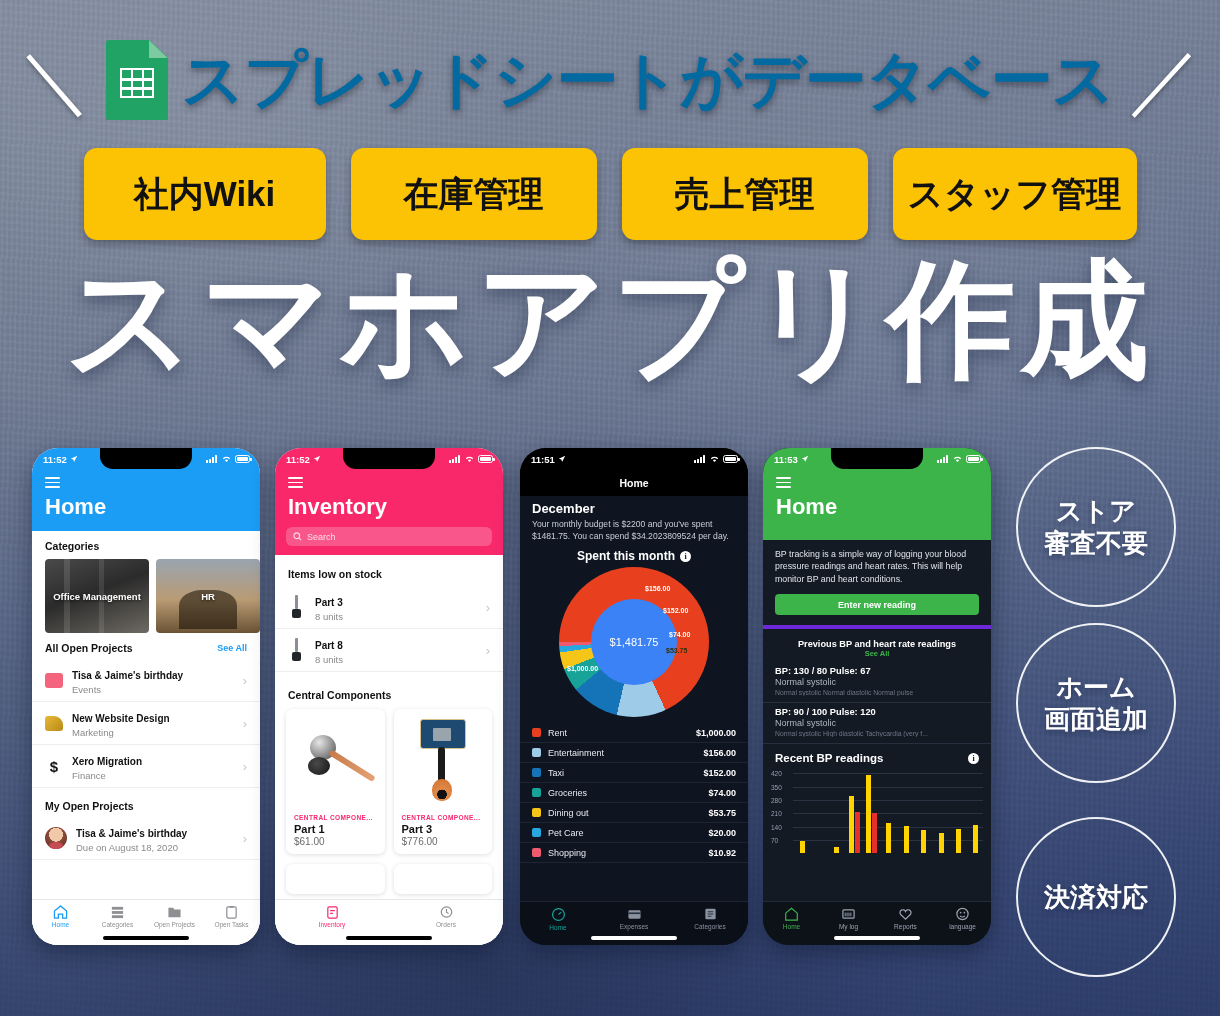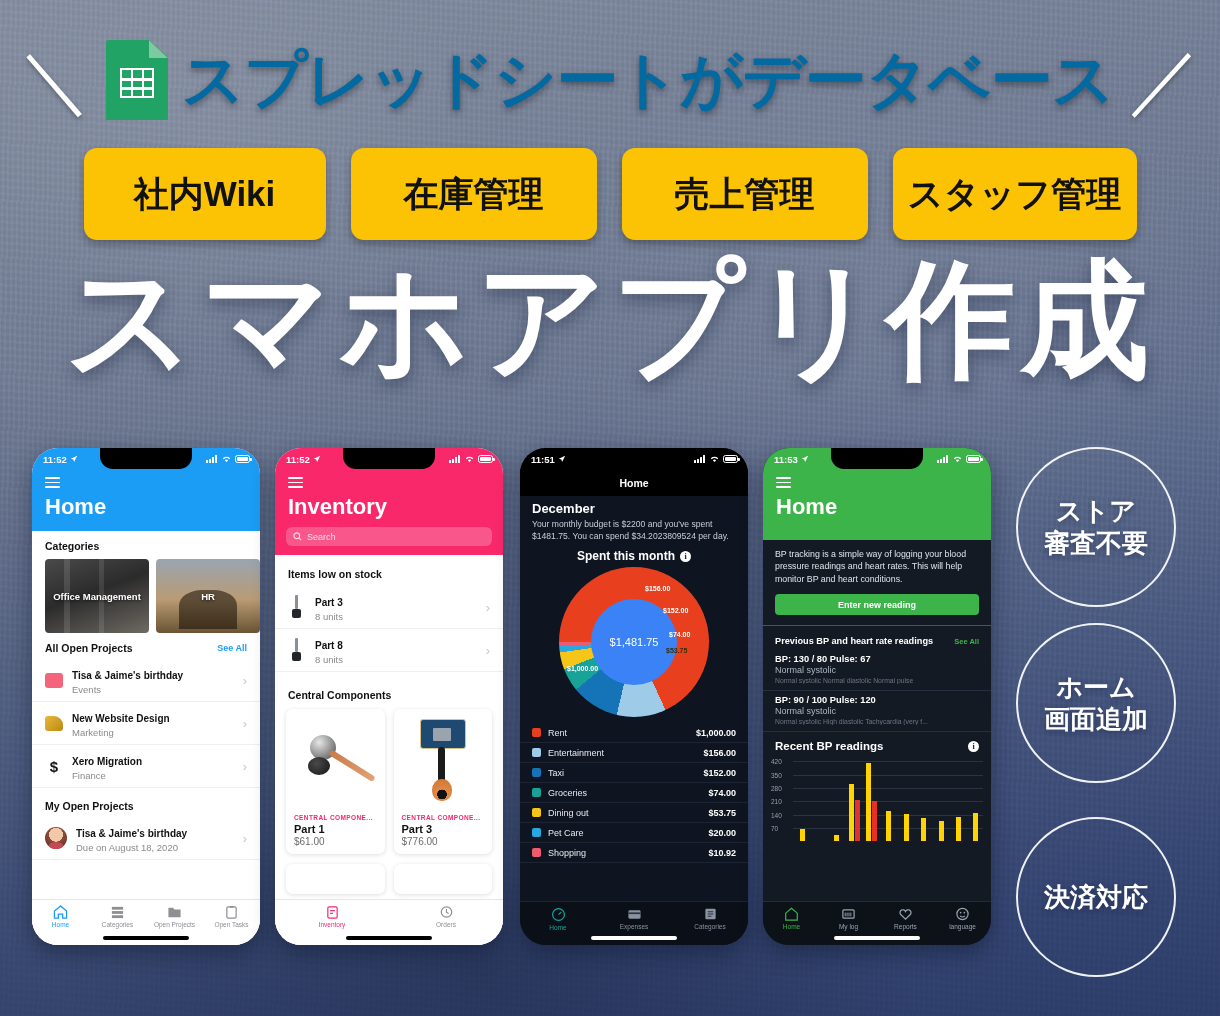--- a/index.html
+++ b/index.html
@@ -219,21 +219,21 @@
 
   
   .p4 { background: #131a24; color: #fff; }
   .p4-header { background: #3cb44a; padding-bottom: 20px; }
   .p4-desc { font-size: 8.8px; line-height: 1.42; color: #dfe4ea; padding: 8px 12px 0; }
   .green-btn {
     margin: 9px 12px 0; height: 21px; background: #3cb44a; border-radius: 4px;
     display: flex; align-items: center; justify-content: center;
     font-size: 9px; font-weight: 700; color: #fff;
   }
-  .p4-sec { display: flex; align-items: center; justify-content: space-between; padding: 10px 12px 4px; border-top: 1px solid #6d28d9; margin-top: 10px;}
+  .p4-sec { display: flex; align-items: center; justify-content: space-between; padding: 10px 0 4px; border-top: 4px solid #6d28d9; margin-top: 10px; flex-direction: column;}
   .p4-sec .t { font-size: 9.2px; font-weight: 700; }
   .p4-sec .a { font-size: 7.5px; color: #3cb44a; font-weight: 700; }
   .bp-row { padding: 4px 12px 6px; border-bottom: 1px solid #262f3d; }
   .bp-1 { font-size: 9.3px; font-weight: 700; }
   .bp-2 { font-size: 9px; color: #aeb6c2; margin-top: 1px; }
   .bp-3 { font-size: 6.8px; color: #6d7584; margin-top: 2px; white-space: nowrap; overflow: hidden; text-overflow: ellipsis;}
   .chart-head { display: flex; align-items: center; justify-content: space-between; padding: 8px 12px 3px; }
   .chart-head .t { font-size: 11.5px; font-weight: 700; }
   .bpchart { position: relative; height: 86px; margin: 0 6px 0 6px; }
   .gl { position: absolute; left: 24px; right: 2px; height: 1px; background: #2a3342; }

